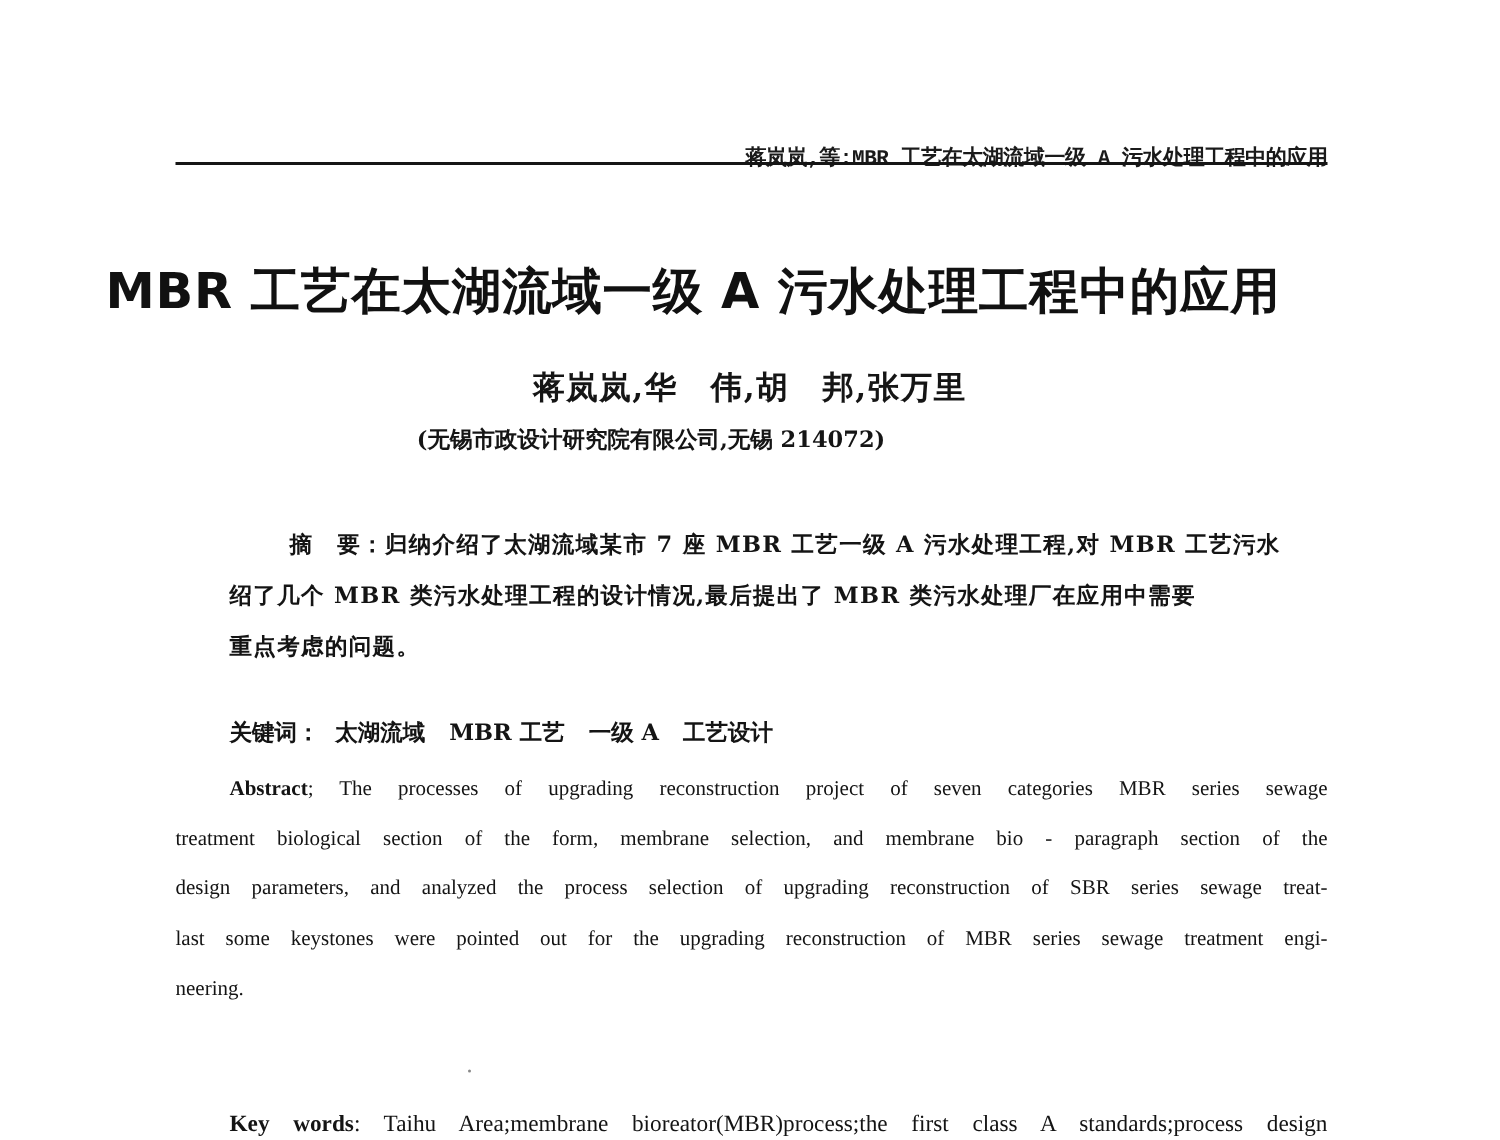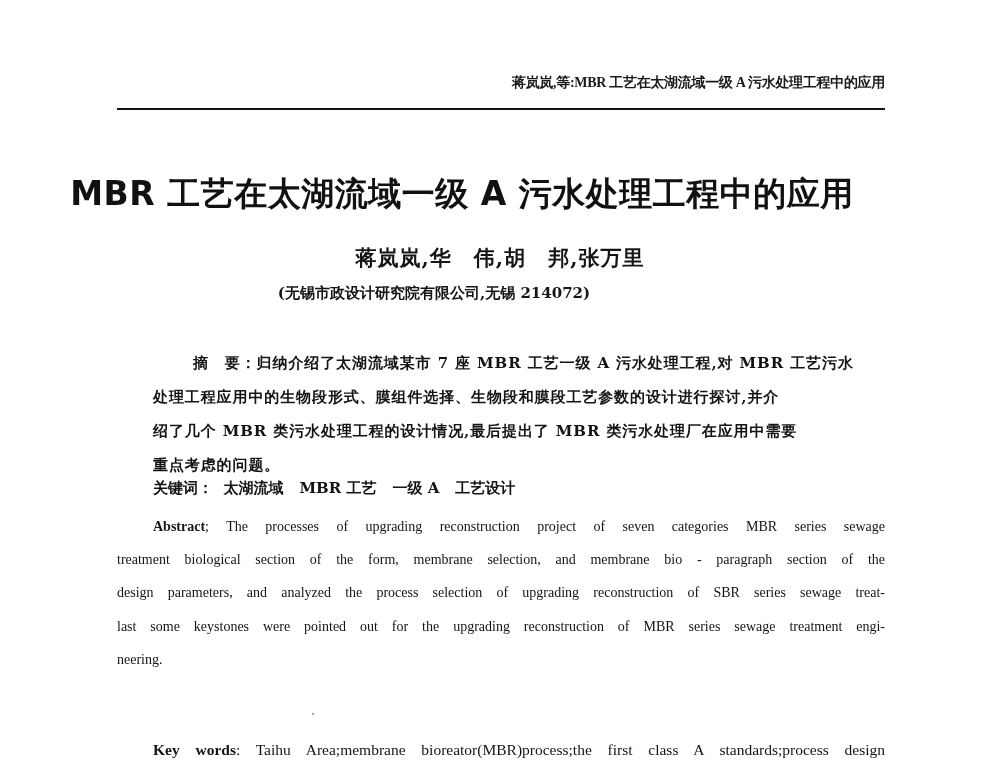--- a/index.html
+++ b/index.html
@@ -11,23 +11,23 @@
       width: 1000px;
       height: 760px;
       position: relative;
       overflow: hidden;
       color: #141414;
       font-family: "Liberation Serif", "DejaVu Serif", serif;
     }
     .running-header {
       position: absolute;
       right: 115px;
-      top: 74px;
+      top: 96px;
       font-size: 14px;
-      font-family: Liberation Serif, serif;
+      font-family: Liberation Mono, monospace;
       font-weight: bold;
       letter-spacing: -0.3px;
       white-space: nowrap;
       color: #1a1a1a;
     }
     .header-rule {
       position: absolute;
       left: 117px;
       top: 108px;
       width: 768px;
@@ -166,21 +166,20 @@
 <div class="running-header">蒋岚岚,等:MBR 工艺在太湖流域一级 A 污水处理工程中的应用</div>
 <div class="header-rule"></div>
 
 <h1 class="title" style="margin:0;">MBR 工艺在太湖流域一级 A 污水处理工程中的应用</h1>
 
 <div class="authors">蒋岚岚,华　伟,胡　邦,张万里</div>
 <div class="affiliation">(无锡市政设计研究院有限公司,无锡 214072)</div>
 
 <div class="cn-abstract">
   <span class="cn-line"><span class="label">摘　要：</span><span>归纳介绍了太湖流域某市 7 座 MBR 工艺一级 A 污水处理工程,对 MBR 工艺污水</span></span>
-  <span class="cn-line">处理工程应用中的生物段形式、膜组件选择、生物段和膜段工艺参数的设计进行探讨,并介</span>
   <span class="cn-line">绍了几个 MBR 类污水处理工程的设计情况,最后提出了 MBR 类污水处理厂在应用中需要</span>
   <span class="cn-line">重点考虑的问题。</span>
 </div>
 
 <div class="cn-keywords"><span class="label">关键词：</span>  <span class="kw">太湖流域</span><span class="kw">MBR 工艺</span><span class="kw">一级 A</span><span class="kw">工艺设计</span></div>
 
 <div class="en-abstract">
   <span class="en-line indent"><span class="en-label">Abstract</span><span>;</span><span> The processes of upgrading reconstruction project of seven categories MBR series sewage</span></span>
   <span class="en-line">treatment biological section of the form, membrane selection, and membrane bio - paragraph section of the</span>
   <span class="en-line">design parameters, and analyzed the process selection of upgrading reconstruction of SBR series sewage treat-</span>

